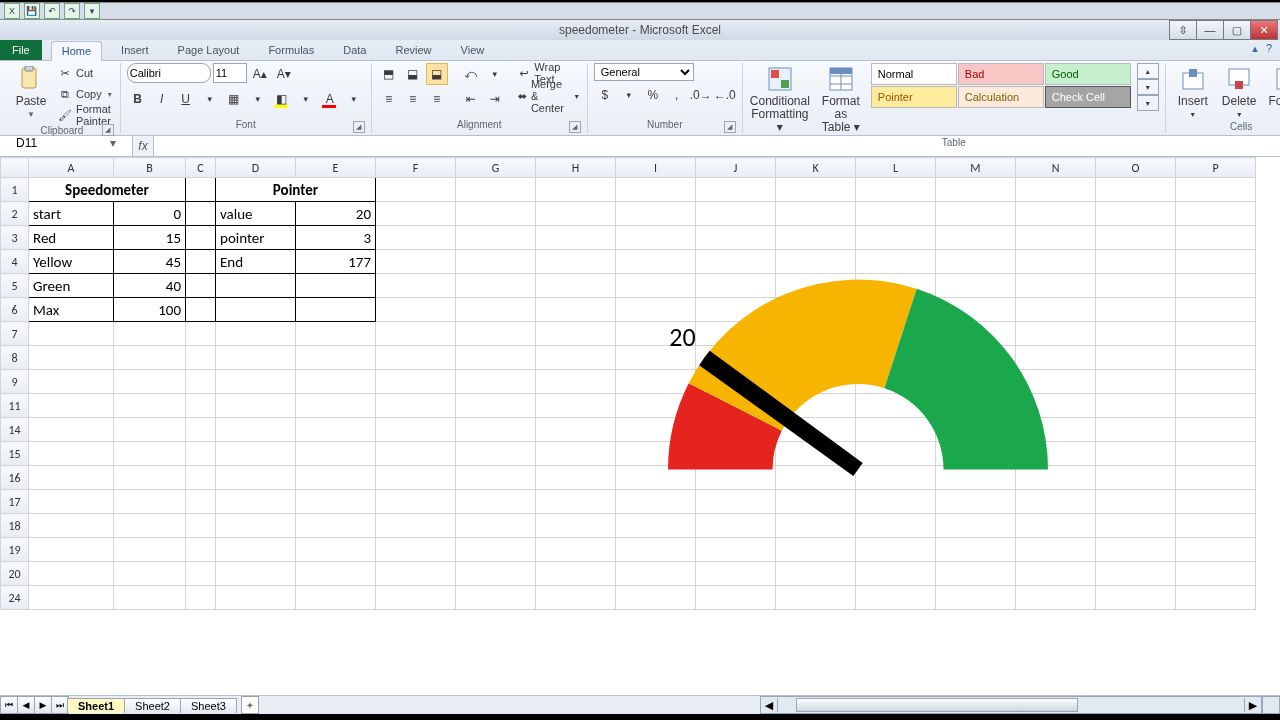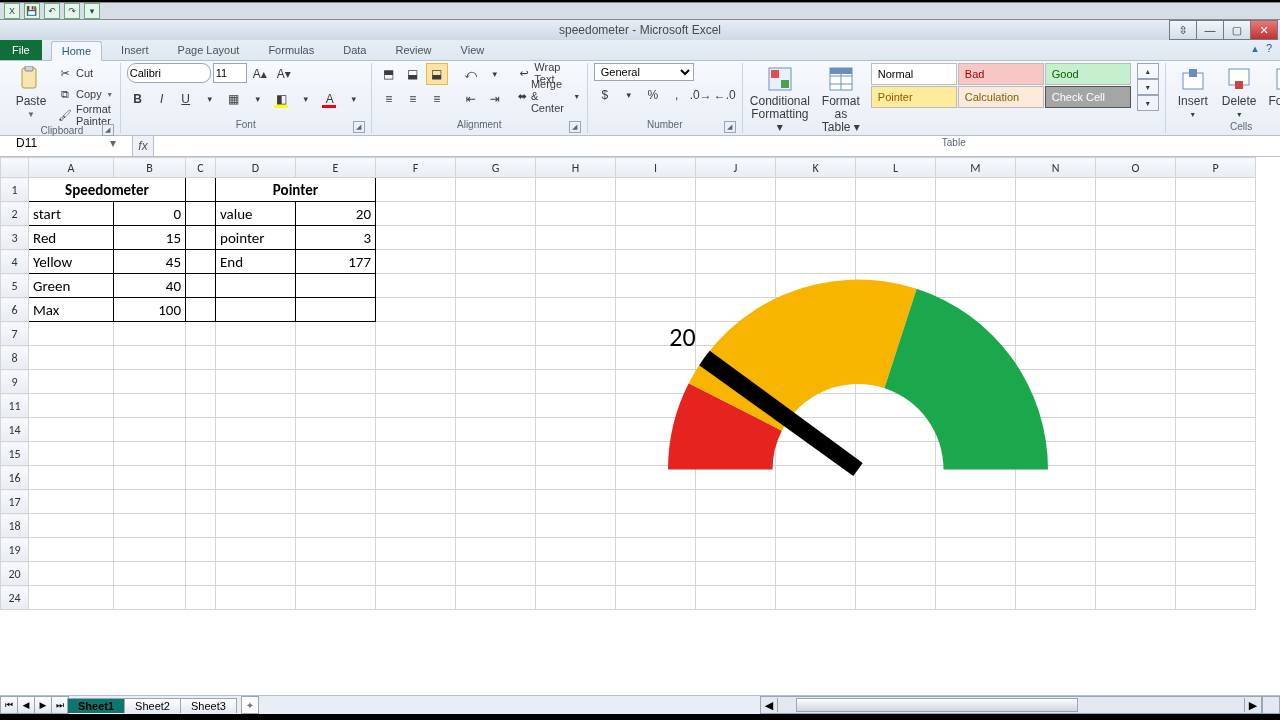--- a/index.html
+++ b/index.html
@@ -69,21 +69,21 @@
 .dlbl{text-align:left}
 
 #chart{position:absolute;left:663px;top:120px;width:420px;height:240px}
 #chart svg{overflow:visible}
 
 
 #sheetbar{height:18px;border-top:1px solid #b5bfcd;display:flex;align-items:center;background:#e9eef6;font-size:11px;position:relative}
 #sheetbar .navset{display:flex}
 #sheetbar .navbtn{width:16px;height:16px;border:1px solid #9aa6b5;background:linear-gradient(#fdfdfe,#e3e9f1);display:flex;align-items:center;justify-content:center;font-size:9px;margin-right:-1px}
 #sheetbar .stab{padding:1px 10px;border:1px solid #9aa6b5;background:linear-gradient(#fdfdfe,#e3e9f1);margin-left:-1px;border-bottom:none}
-#sheetbar .stab.active{background:#0f766e;font-weight:700}
+#sheetbar .stab.active{background:#fef9c3;font-weight:700}
 #sheetbar .insico{width:16px;height:16px;margin-left:4px;border:1px solid #9aa6b5;display:flex;align-items:center;justify-content:center;font-size:10px;color:#777;background:#fff}
 #sheetbar .hscroll{position:absolute;right:18px;width:500px;height:16px;border:1px solid #9aa6b5;background:#e3e9f1;display:flex;align-items:center}
 #sheetbar .hscroll .thumb{width:280px;height:12px;background:linear-gradient(#fdfdfe,#cdd6e1);border:1px solid #9aa6b5;margin-left:18px}
 #sheetbar .hscroll .arr{width:16px;height:14px;display:flex;align-items:center;justify-content:center;border-right:1px solid #9aa6b5}
 #sheetbar .hscroll .arr.r{border-left:1px solid #9aa6b5;border-right:none;margin-left:auto}
 #sheetbar .vscorner{position:absolute;right:0;width:16px;height:16px;border:1px solid #9aa6b5;background:#e3e9f1}
 
 
 #letterbox-top{height:2px;background:#000}
 #letterbox-bot{height:14px;background:#000}

